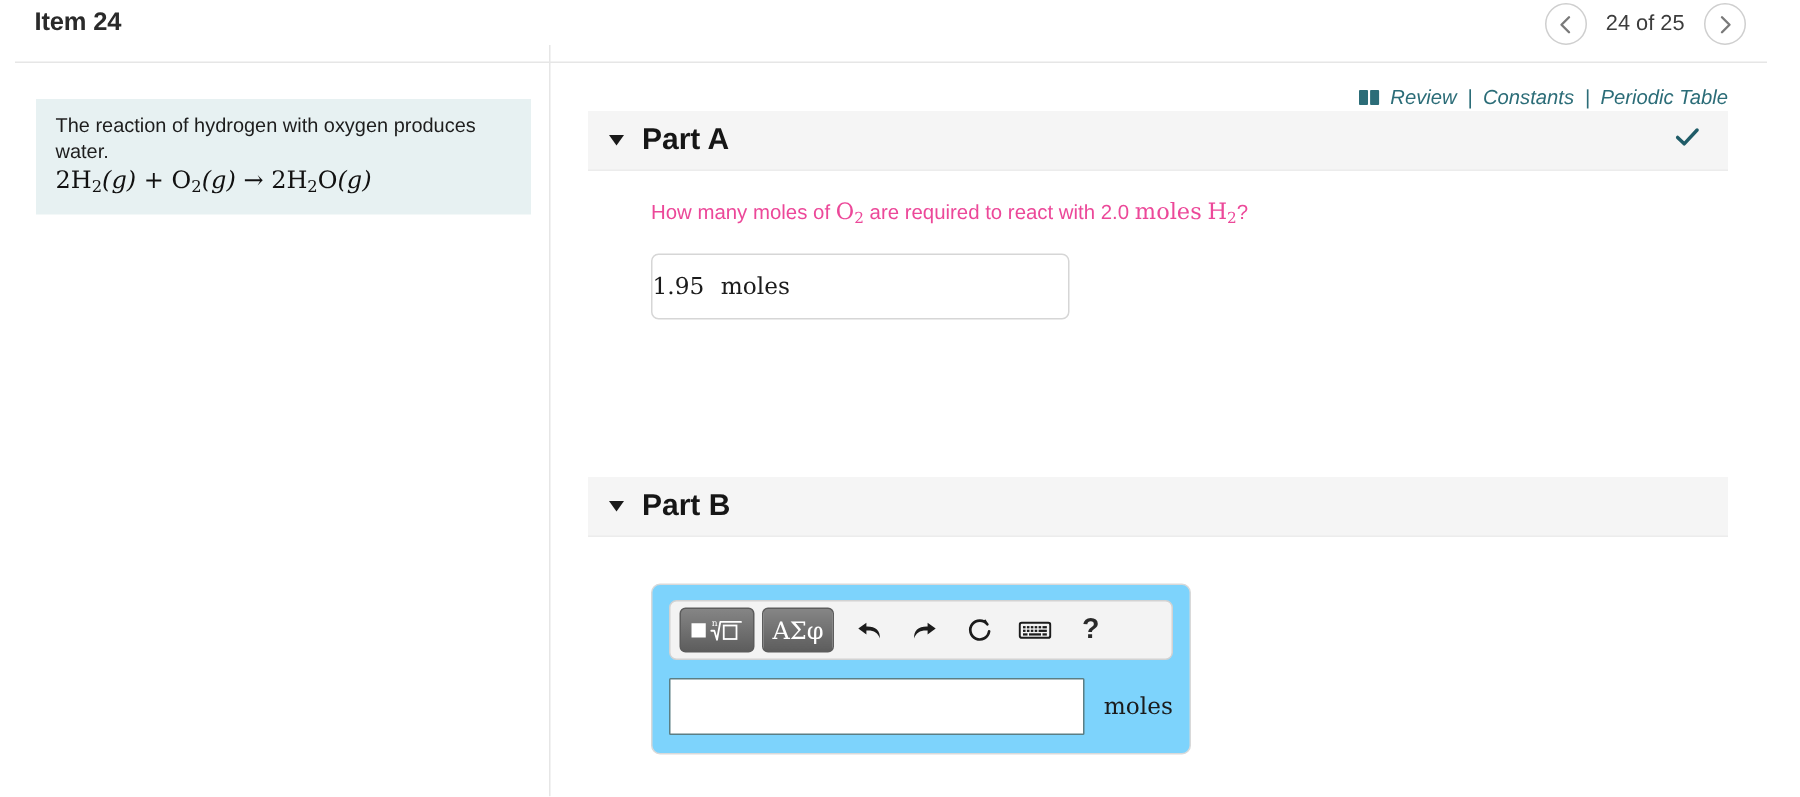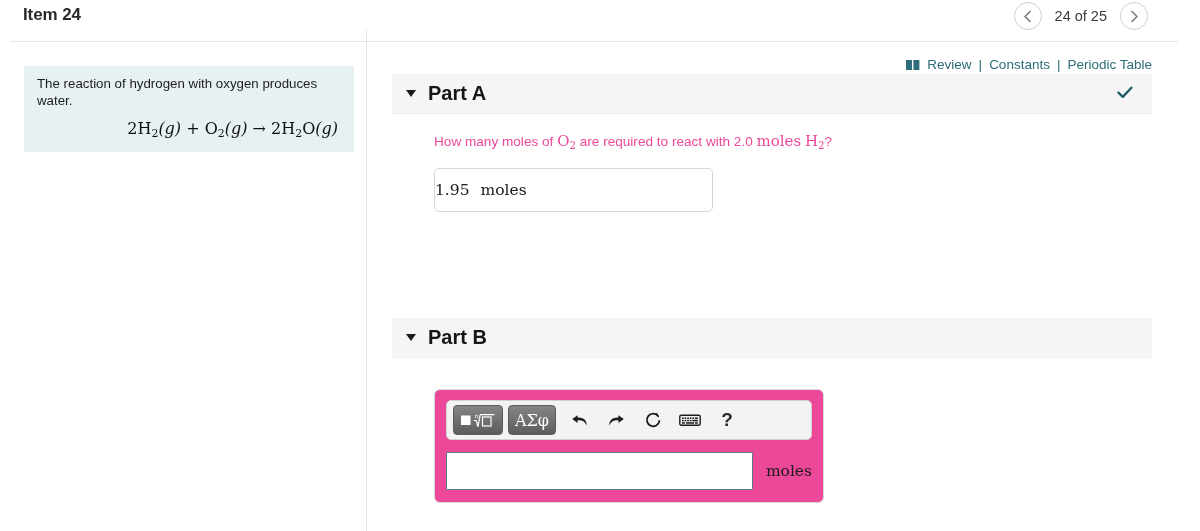--- a/index.html
+++ b/index.html
@@ -16,21 +16,21 @@
   
   .topbar {
     position: absolute; left: 0; top: 0; width: 1200px; height: 42px;
   }
   .item-title {
     position: absolute; left: 23px; top: 5px;
     font-size: 17px; font-weight: bold; color: #2a2a2a;
     letter-spacing: -0.1px;
   }
   .nav-cluster {
-    position: absolute; right: 52px; top: 2px;
+    position: absolute; right: 36px; top: 2px;
     display: flex; align-items: center; gap: 13px;
   }
   .nav-btn {
     width: 28px; height: 28px; border-radius: 50%;
     border: 1px solid #cfcfcf; background: #fff;
     display: flex; align-items: center; justify-content: center;
     color: #6f6f6f; cursor: pointer; padding: 0;
   }
   .nav-btn svg { display: block; }
   .nav-count {
@@ -49,32 +49,32 @@
   }
   .qbox {
     position: absolute; left: 24px; top: 24px; width: 330px;
     background: #e7f1f2;
     padding: 10px 16px 12px 13px;
     color: #1d1d1d;
   }
   .qbox-text { font-size: 13.3px; line-height: 16.5px; }
   .eqn {
     font-family: "DejaVu Serif", "Liberation Serif", serif;
-    font-size: 16px; margin-top: 10px; color: #111; white-space: nowrap; text-align: right;
+    font-size: 16px; margin-top: 1px; color: #111; white-space: nowrap;
   }
   .eqn .it { font-style: italic; }
   sub { font-size: 0.68em; vertical-align: -0.28em; }
 
   
   .right-col { position: absolute; left: 367px; top: 42px; width: 833px; height: 489px; }
 
   .reviewbar {
     position: absolute; right: 48px; top: 15px;
     display: flex; align-items: center; gap: 7px;
-    font-size: 13.5px; color: #2c6d78;
+    font-size: 13.5px; color: #2c6d78; font-style: italic;
   }
   .reviewbar .lnk { cursor: pointer; color:#2c6d78; }
   .reviewbar .sep { color:#2c6d78; }
   .book-icon { display: flex; align-items: center; }
 
   
   .part {
     position: absolute; left: 25px; width: 760px;
     background: #ffffff;
   }
@@ -110,23 +110,23 @@
     border: 1px solid #d6d6d6; border-radius: 5px;
     background: #fff;
     display: flex; align-items: center;
     font-family: "DejaVu Serif", "Liberation Serif", serif;
     font-size: 15.5px; color: #1b1b1b;
   }
   .answered .num { margin-right: 11px; }
 
   
   .anspanel {
-    margin-top: 13px; width: 390px;
+    margin-top: 13px; width: 360px;
     border: 1px solid #d9d9d9; border-radius: 6px;
-    background: #ec4899; padding: 10px 11px 12px 11px;
+    background: #7dd3fc; padding: 10px 11px 12px 11px;
   }
   .mathtoolbar {
     border: 1px solid #d2d2d2; border-radius: 5px;
     background: #f3f3f3;
     height: 40px; display: flex; align-items: center;
     padding: 0 9px 0 6px; gap: 5px;
   }
   .tb-btn {
     height: 30px; min-width: 48px;
     border: 1px solid #5c5c5c; border-radius: 4px;

